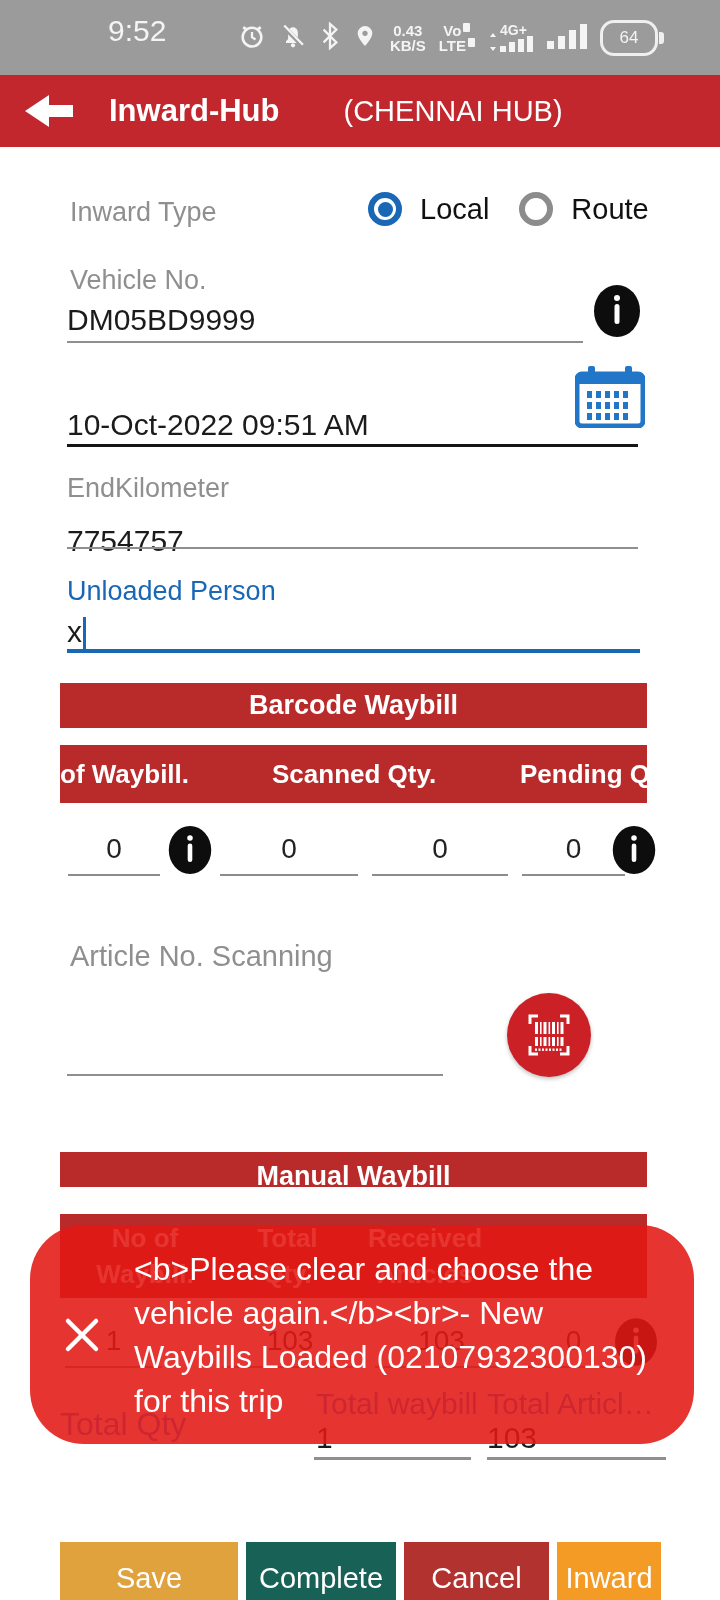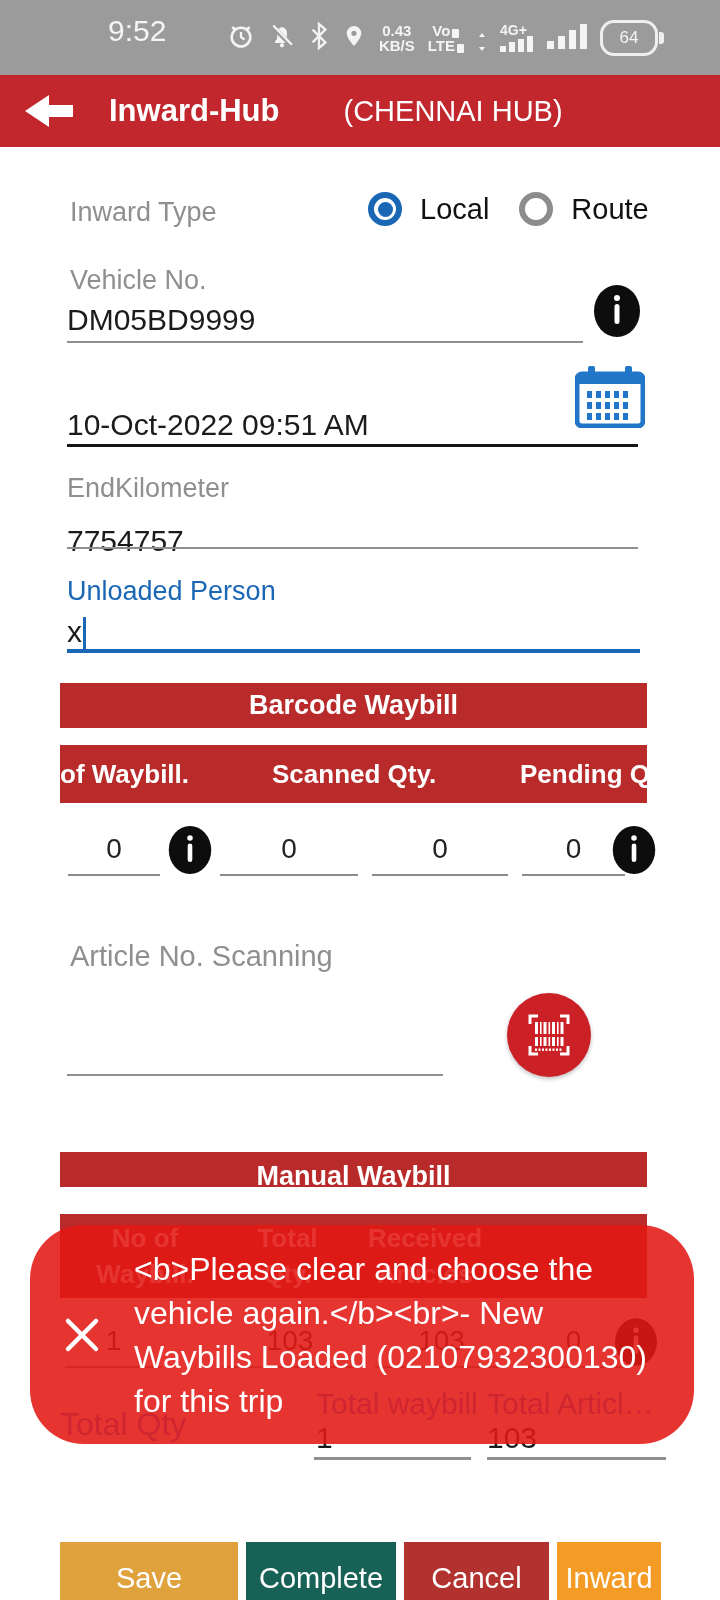--- a/index.html
+++ b/index.html
@@ -6,23 +6,23 @@
   .screen{position:relative;width:720px;height:1600px;margin:0 auto;background:#ffffff;
           overflow:hidden;font-family:"Liberation Sans",sans-serif;}
   
   .statusbar{position:absolute;top:0;left:0;width:720px;height:75px;background:#9B9B9B;
              display:flex;align-items:center;color:#F4F4F4;}
   .sb-time{position:absolute;left:108px;top:0;height:62px;display:flex;align-items:center;
            font-size:30px;color:#F4F4F4;}
   .sb-icons{position:absolute;right:56px;top:0;height:75px;display:flex;align-items:center;gap:13px;}
   .sb-2line{display:flex;flex-direction:column;align-items:center;font-weight:bold;
             font-size:15px;line-height:15px;letter-spacing:0;}
-  .sb-2line .r{display:flex;align-items:flex-end;gap:2px;}
+  .sb-2line .r{display:flex;align-items:flex-start;gap:2px;}
   .sq{display:inline-block;width:7px;height:9px;background:#F4F4F4;border-radius:1px;}
-  .sigwrap{display:flex;align-items:flex-end;gap:13px;}
+  .sigwrap{display:flex;align-items:flex-end;gap:2px;}
   .netlbl{font-size:14px;font-weight:bold;line-height:12px;}
   .battery{display:flex;align-items:center;}
   .batt-body{width:52px;height:30px;border:3px solid #EFEFEF;border-radius:14px;
              display:flex;align-items:center;justify-content:center;font-size:17px;color:#F4F4F4;}
   .batt-nub{width:5px;height:12px;background:#EFEFEF;border-radius:0 3px 3px 0;margin-left:1px;}
   
   .appbar{position:absolute;top:75px;left:0;width:720px;height:72px;background:#C1272D;
           display:flex;align-items:center;color:#fff;}
   .back{margin-left:25px;width:48px;height:36px;display:flex;align-items:center;cursor:pointer;}
   .appbar-title{margin-left:36px;font-size:31px;font-weight:bold;}

